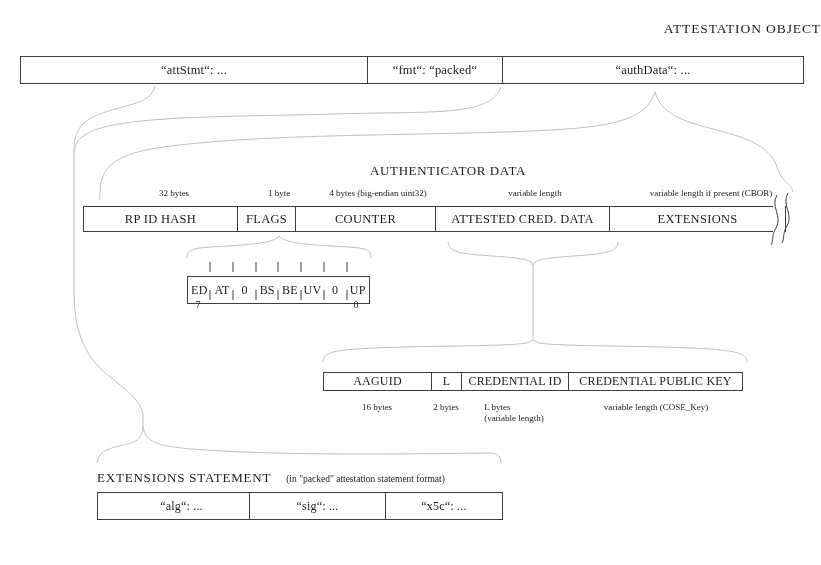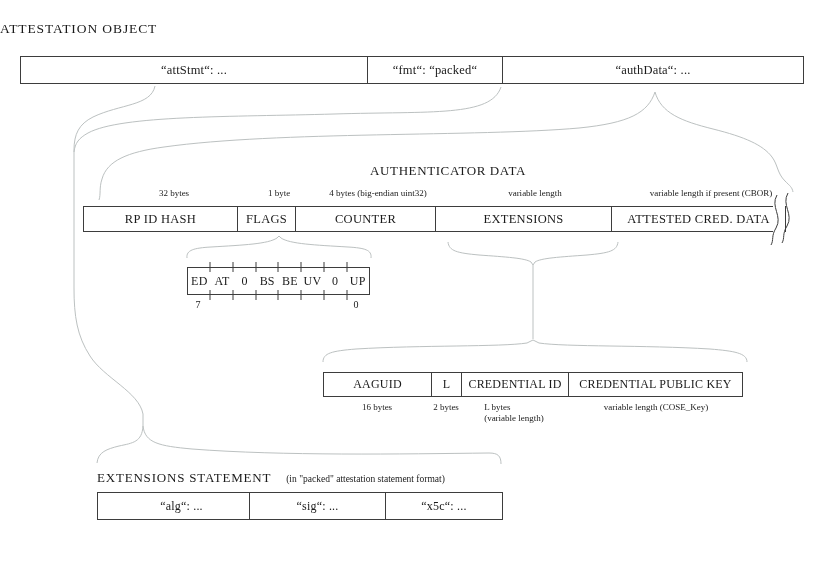--- a/index.html
+++ b/index.html
@@ -2,21 +2,21 @@
 <html><head>
 <meta charset="utf-8">
 <style>
   html,body{margin:0;padding:0;background:#ffffff;}
   .canvas{
     position:relative;width:821px;height:565px;background:#ffffff;
     font-family:"Liberation Serif", serif;color:#1a1a1a;overflow:hidden;
   }
   .abs{position:absolute;}
   .title{
-    left:0;right:0;top:21px;text-align:left;
+    left:0;right:0;top:21px;text-align:right;
     font-size:13.5px;letter-spacing:.9px;
   }
   .box-row{
     position:absolute;display:flex;box-sizing:border-box;
     border:1px solid #3d3d3d;background:#ffffff;
   }
   .cell{
     display:flex;align-items:center;justify-content:center;
     box-sizing:border-box;white-space:nowrap;
     font-size:12.5px;letter-spacing:.2px;
@@ -27,27 +27,27 @@
   .top-row{left:20px;top:56px;width:784px;height:28px;}
   
   .ad-row{left:83px;top:206px;width:703px;height:26px;}
   .ad-row .cell{font-size:12.5px;letter-spacing:.3px;}
   
   .ad-heading{left:448px;top:163px;transform:translateX(-50%);font-size:13px;letter-spacing:.6px;white-space:nowrap;}
   
   .sz{position:absolute;top:188px;transform:translateX(-50%);font-size:9px;white-space:nowrap;color:#1a1a1a;}
   .sz.s1{left:174px;} .sz.s2{left:279px;} .sz.s3{left:378px;} .sz.s4{left:535px;} .sz.s5{left:711px;}
   
-  .flags-row{left:187px;top:267px;width:183px;height:28px;}
+  .flags-row{left:187px;top:276px;width:183px;height:28px;}
   .flags-row .cell{font-size:12px;letter-spacing:.2px;}
   .flags-row .cell + .cell{border-left:none;}
   .bit-index{position:absolute;top:299px;transform:translateX(-50%);font-size:10px;}
   .bit7{left:198px;} .bit0{left:356px;}
   
-  .acd-row{left:323px;top:372px;width:420px;height:25px;}
+  .acd-row{left:323px;top:372px;width:420px;height:19px;}
   .acd-row .cell{font-size:12px;letter-spacing:.2px;}
   .acd-sz{position:absolute;top:402px;transform:translateX(-50%);font-size:9px;text-align:left;line-height:1.25;white-space:nowrap;}
   .acd-sz.a1{left:377px;} .acd-sz.a2{left:446px;} .acd-sz.a3{left:514px;} .acd-sz.a4{left:656px;}
   
   .as-heading{left:97px;top:470px;display:flex;align-items:baseline;white-space:nowrap;}
   .as-heading .main{font-size:13px;letter-spacing:.8px;}
   .as-heading .note{font-size:9.5px;margin-left:15px;}
   .as-row{left:97px;top:492px;width:406px;height:28px;padding-left:16px;}
   .as-row .cell{font-size:12px;}
   
@@ -71,22 +71,22 @@
   <div class="sz s1">32 bytes</div>
   <div class="sz s2">1 byte</div>
   <div class="sz s3">4 bytes (big-endian uint32)</div>
   <div class="sz s4">variable length</div>
   <div class="sz s5">variable length if present (CBOR)</div>
 
   <div class="box-row ad-row">
     <div class="cell" style="width:153px">RP ID HASH</div>
     <div class="cell" style="width:58px">FLAGS</div>
     <div class="cell" style="width:140px">COUNTER</div>
+    <div class="cell" style="width:174px">ATTESTED CRED. DATA</div>
     <div class="cell flex1">EXTENSIONS</div>
-    <div class="cell" style="width:174px">ATTESTED CRED. DATA</div>
   </div>
 
   <div class="box-row flags-row">
     <div class="cell flex1">ED</div>
     <div class="cell flex1">AT</div>
     <div class="cell flex1">0</div>
     <div class="cell flex1">BS</div>
     <div class="cell flex1">BE</div>
     <div class="cell flex1">UV</div>
     <div class="cell flex1">0</div>

